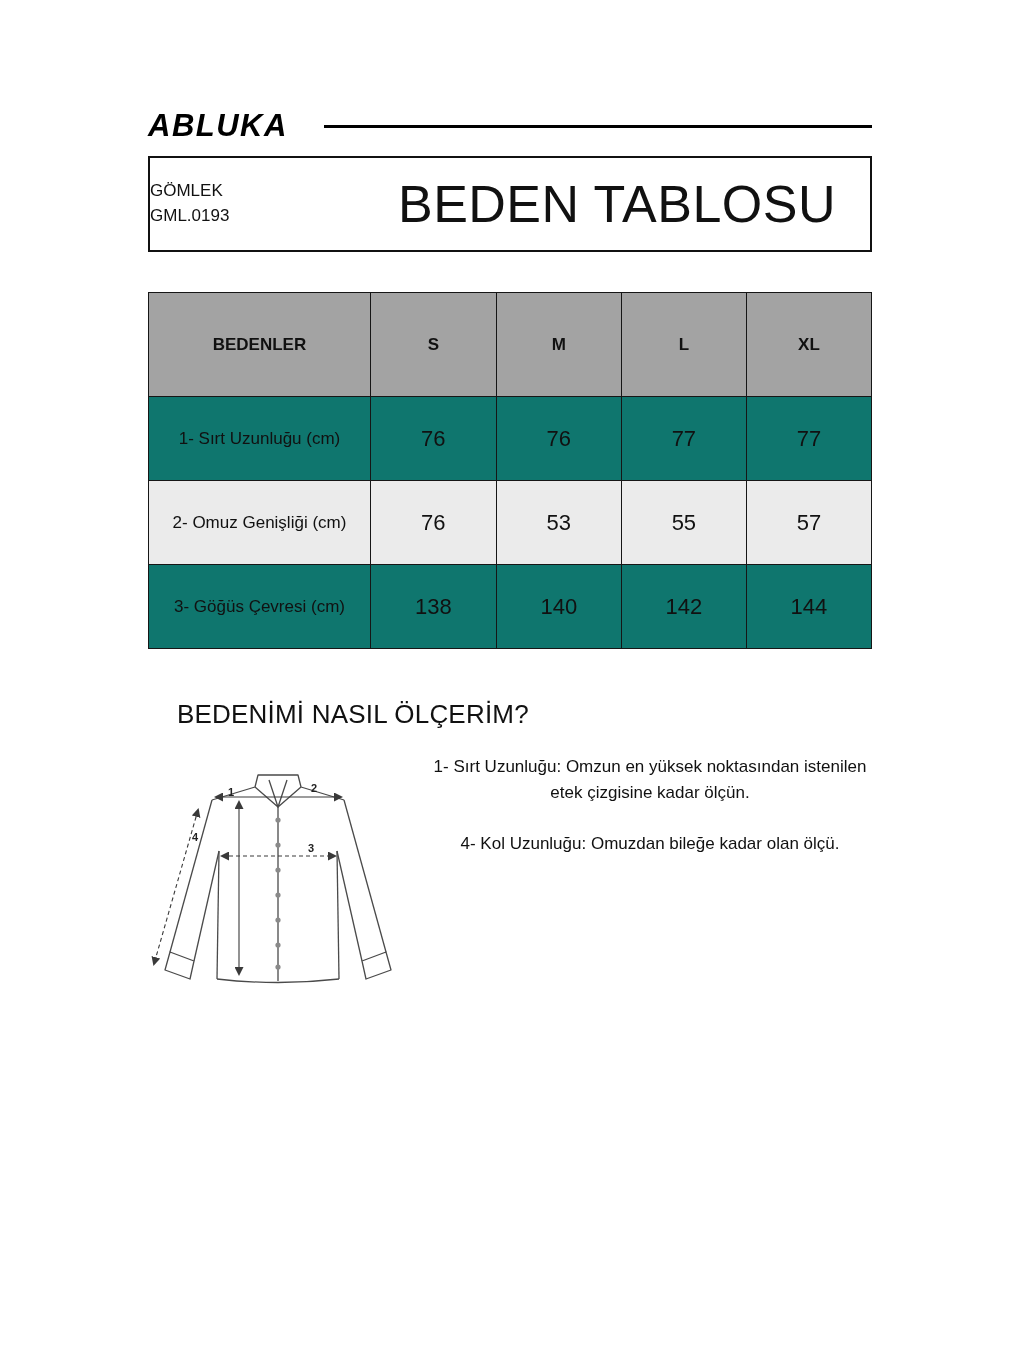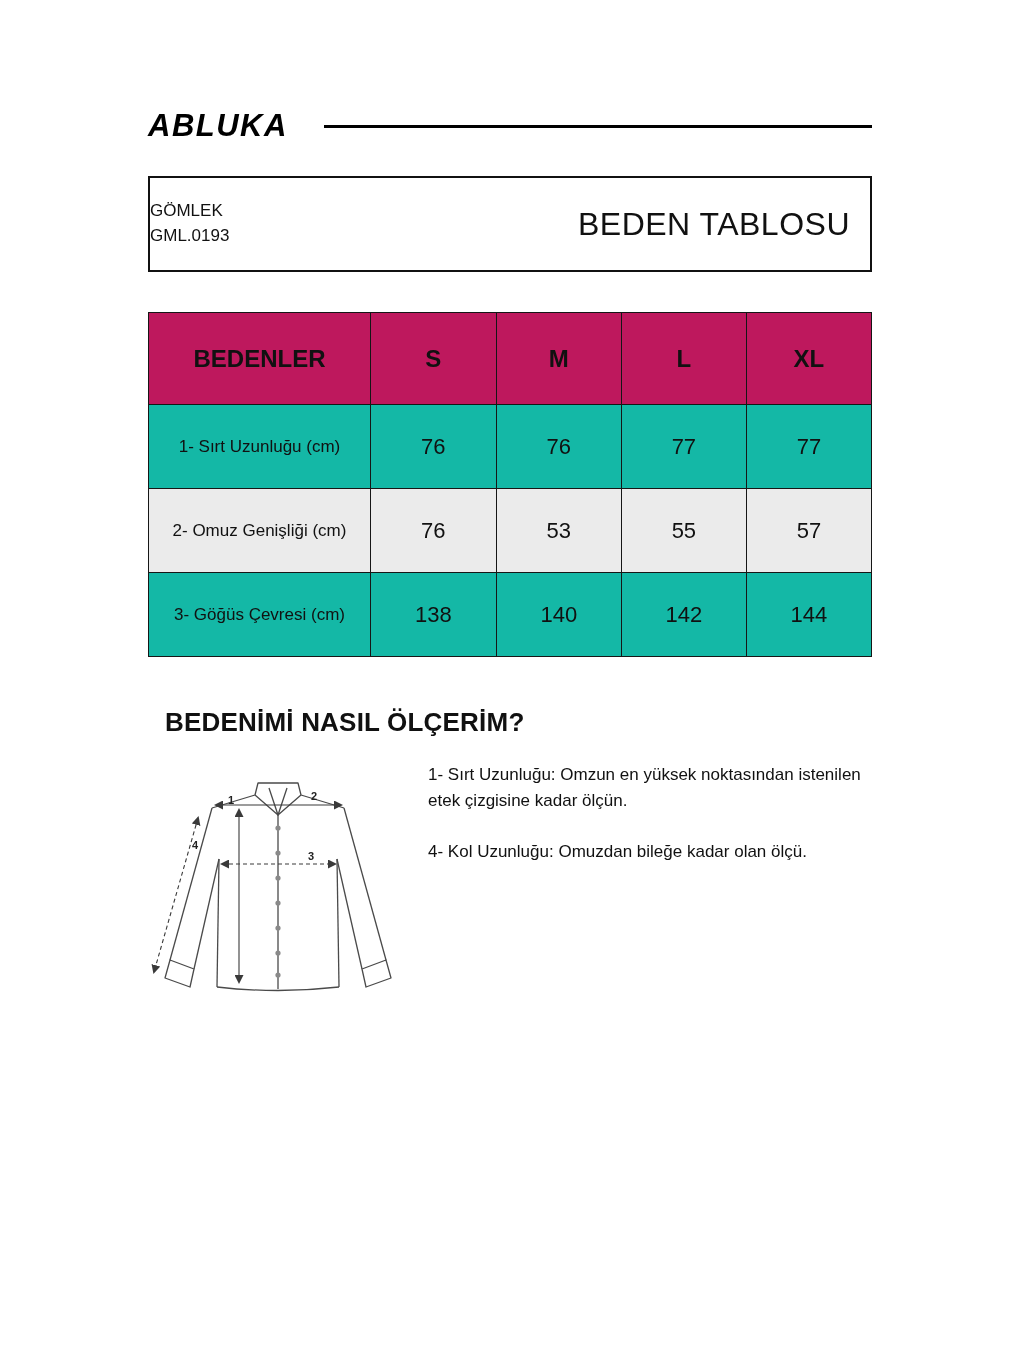--- a/index.html
+++ b/index.html
@@ -7,53 +7,53 @@
   body {
     width: 1020px;
     height: 1360px;
     font-family: "Liberation Sans", sans-serif;
     color: #111111;
     overflow: hidden;
   }
   .page { width: 724px; margin-left: 148px; padding-top: 108px; }
 
   
-  .brand-row { display: flex; align-items: center; margin-bottom: 32px; height: 36px; gap: 18px; }
+  .brand-row { display: flex; align-items: center; margin-bottom: 12px; height: 36px; gap: 18px; }
   .logo {
     font-size: 31px; font-weight: 900; font-style: italic;
     letter-spacing: 1.5px; color: #000;
   }
   .logo-rule { flex: 1; height: 3px; background: #000; margin-left: 18px; }
 
   
   .title-box {
     border: 2px solid #111; height: 96px;
     display: flex; align-items: center; margin-bottom: 40px;
   }
   .product-info { font-size: 17px; line-height: 1.45; font-weight: 500; }
   .page-title {
-    margin-left: auto; padding-right: 20px;
-    font-size: 32px; font-weight: 500; letter-spacing: 0.5px; white-space: nowrap;
+    margin-left: auto; padding-right: 34px;
+    font-size: 52px; font-weight: 500; letter-spacing: 0.5px; white-space: nowrap;
   }
 
   
   .size-table { width: 100%; border-collapse: collapse; table-layout: fixed; margin-bottom: 50px; }
   .size-table th, .size-table td {
     border: 1.5px solid #161616; text-align: center; vertical-align: middle;
   }
-  .size-table th { background: #be185d; height: 92px; font-size: 24px; font-weight: 700; }
-  .size-table td { height: 84px; font-size: 22px; font-weight: 500; background: #14b8a6; }
+  .size-table th { background: #a3a3a3; height: 104px; font-size: 17px; font-weight: 700; }
+  .size-table td { height: 84px; font-size: 22px; font-weight: 500; background: #0f766e; }
   .size-table td.row-label { font-size: 17px; }
   .size-table tbody tr:nth-child(even) td { background: #ebebeb; }
 
   
-  .guide-heading { font-size: 26px; font-weight: 700; margin: 0 0 12px 17px; letter-spacing: 0.2px; }
+  .guide-heading { font-size: 26px; font-weight: 400; margin: 0 0 12px 29px; letter-spacing: 0.2px; }
   .guide { display: flex; align-items: flex-start; }
   .diagram { flex: 0 0 280px; width: 280px; padding-top: 6px; }
-  .instructions { flex: 1; font-size: 17px; line-height: 1.55; padding-top: 12px; }
+  .instructions { flex: 1; font-size: 17px; line-height: 1.55; padding-top: 12px; text-align: center; }
   .instructions p { margin: 0 0 24px; }
 </style>
 </head>
 <body>
 
 <div class="page">
 
   <header class="brand-row">
     <span class="logo">ABLUKA</span>
     <span class="logo-rule"></span>

